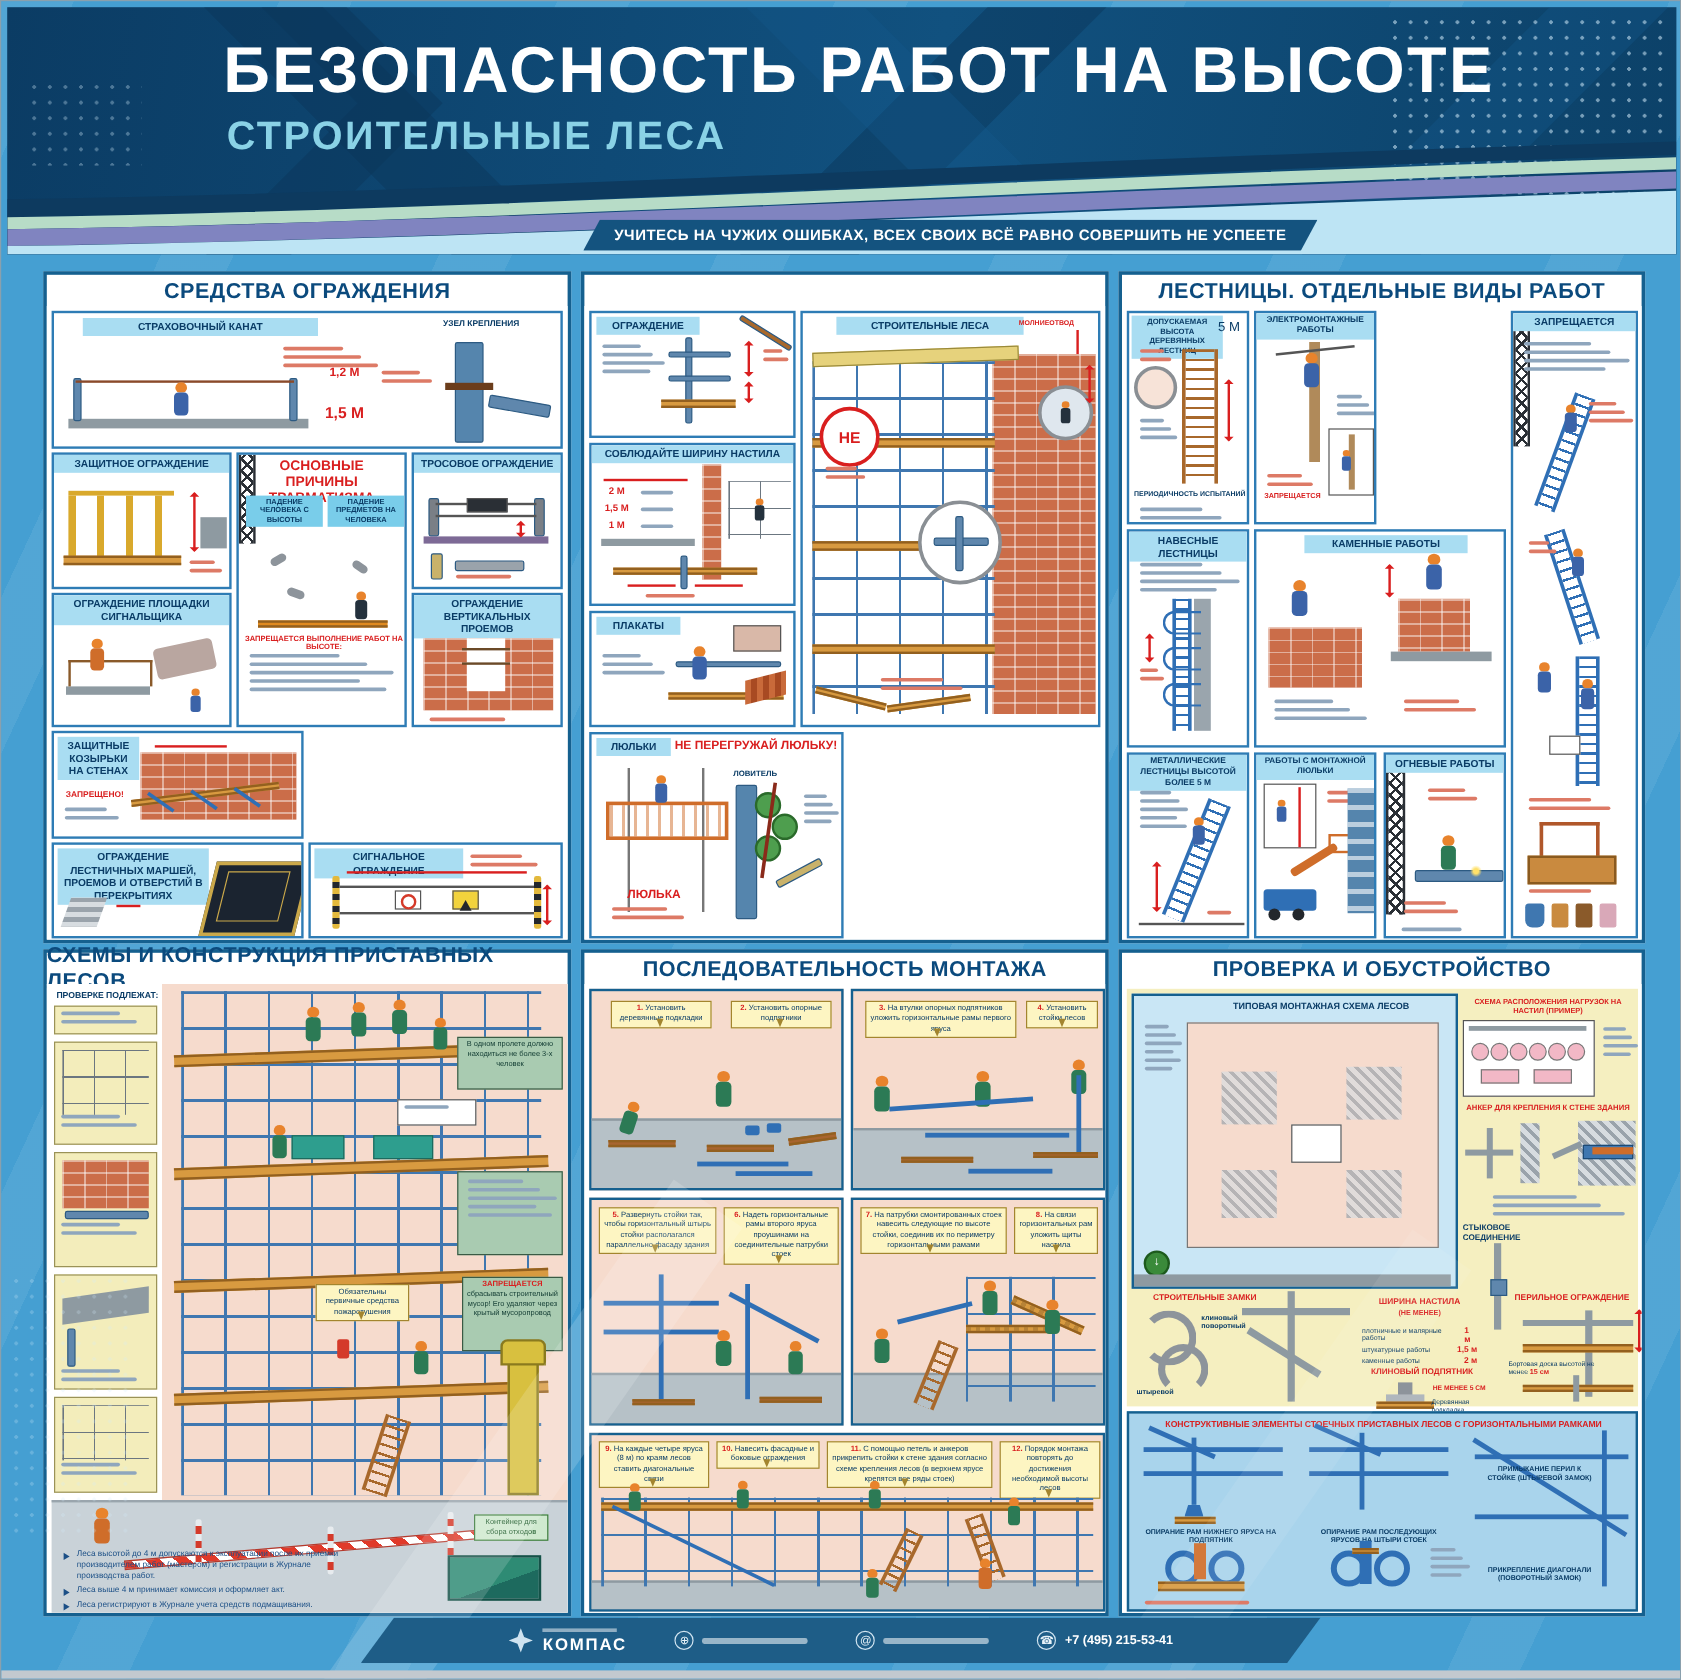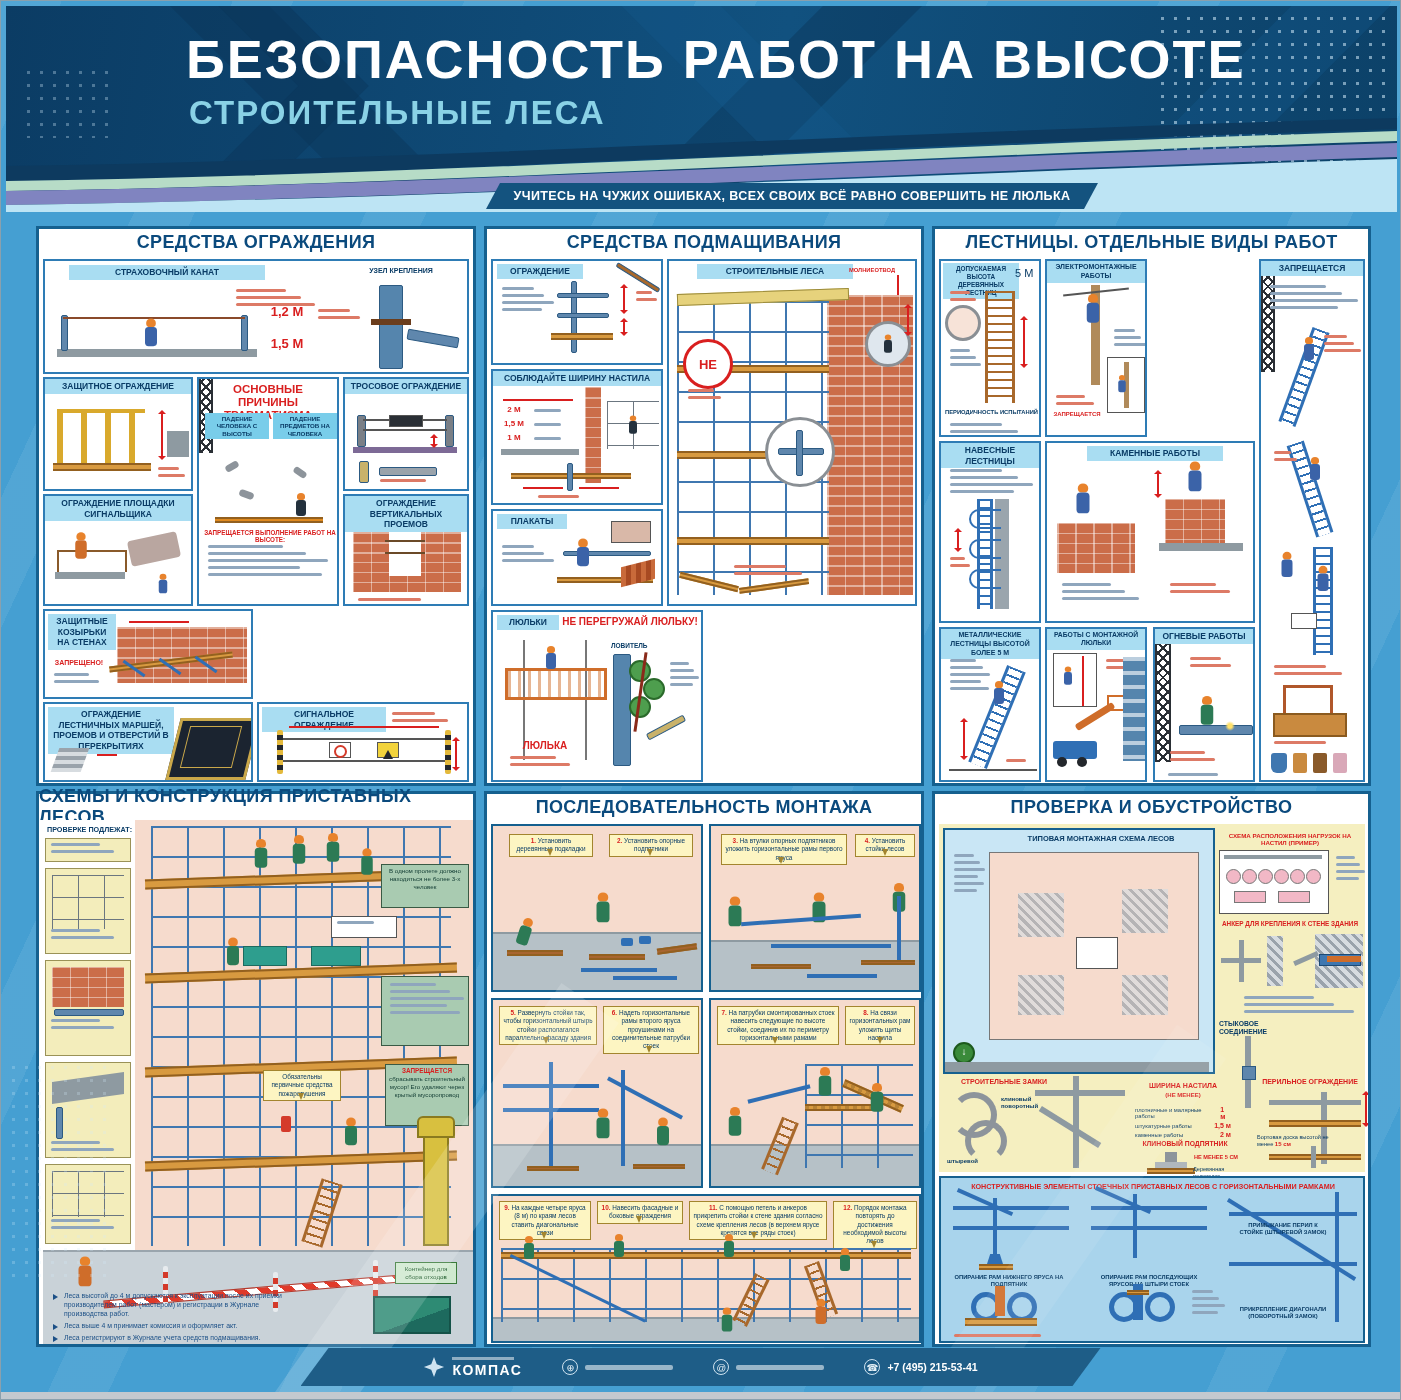--- a/index.html
+++ b/index.html
@@ -102,42 +102,42 @@
     <div class="dots" style="left:16px;top:60px;width:96px;height:72px;opacity:.6;"></div>
     <div class="h-title">БЕЗОПАСНОСТЬ РАБОТ НА ВЫСОТЕ</div>
     <div class="h-sub">СТРОИТЕЛЬНЫЕ ЛЕСА</div>
     <svg class="waves" viewBox="0 0 1401 96" preserveAspectRatio="none">
       <path d="M0,50 C420,44 880,16 1401,2 L1401,13 C880,29 420,59 0,65 Z" fill="#0d3a5f"></path>
       <path d="M0,65 C420,59 880,31 1401,15 L1401,25 C880,41 420,69 0,75 Z" fill="#b7dcc7"></path>
       <path d="M0,75 C420,69 880,43 1401,27 L1401,41 C880,57 420,83 0,89 Z" fill="#8084c0"></path>
       <path d="M0,89 C420,83 880,59 1401,43 L1401,96 L0,96 Z" fill="#bde4f4"></path>
     </svg>
     <div class="tagline">
-      <span>УЧИТЕСЬ НА ЧУЖИХ ОШИБКАХ, ВСЕХ СВОИХ ВСЁ РАВНО СОВЕРШИТЬ НЕ ЛЮЛЬКА</span>
+      <span>УЧИТЕСЬ НА ЧУЖИХ ОШИБКАХ, ВСЕХ СВОИХ ВСЁ РАВНО СОВЕРШИТЬ НЕ УСПЕЕТЕ</span>
     </div>
   </header>
 
   <section class="panel" style="left:35px;top:225px;width:440px;height:560px;">
     <div class="pt">СРЕДСТВА ОГРАЖДЕНИЯ</div>
     <div class="pb">
 
       <div class="box" style="left:4px;top:4px;width:426px;height:115px;">
         <div class="bh abs" style="left:24px;top:4px;width:190px;">СТРАХОВОЧНЫЙ КАНАТ</div>
         <div class="nt" style="left:296px;top:6px;width:120px;font-size:7px;font-weight:bold;text-align:center;">УЗЕЛ КРЕПЛЕНИЯ</div>
         <div class="lines-red abs" style="left:186px;top:24px;width:86px;">
             <div class="tl" style="width: 58%;"></div>
             <div class="tl" style="width: 75%;"></div>
             <div class="tl" style="width: 92%;"></div>
           </div>
         <div class="graybar" style="left:12px;top:88px;width:200px;height:8px;"></div>
         <div class="pipe" style="left:16px;top:54px;width:5px;height:34px;"></div>
         <div class="pipe" style="left:196px;top:54px;width:5px;height:34px;"></div>
         <div class="abs" style="left:18px;top:56px;width:182px;height:0;border-top:2px solid #8a4a2a;"></div>
         <i class="wk" style="left:100px;top:60px;transform:scale(1.2);"></i>
-        <div class="rt" style="left:216px;top:44px;width:52px;font-size:13px;">1,2 М</div>
+        <div class="rt" style="left:216px;top:44px;width:52px;font-size:10px;">1,2 М</div>
         <div class="rt" style="left:216px;top:76px;width:52px;font-size:13px;">1,5 М</div>
         <div class="lines-red abs" style="left:268px;top:44px;width:56px;">
             <div class="tl" style="width: 58%;"></div>
             <div class="tl" style="width: 75%;"></div>
           </div>
         <div class="pipe" style="left:334px;top:24px;width:22px;height:82px;background:#5585ad;"></div>
         <div class="abs" style="left:326px;top:58px;width:40px;height:6px;background:#6b3d1c;"></div>
         <div class="pipe" style="left:362px;top:72px;width:50px;height:9px;transform:rotate(10deg);"></div>
       </div>
 
@@ -244,21 +244,20 @@
         <div class="sign" style="left:118px;top:38px;width:22px;height:16px;background:#f2d33c;">
             <div style="margin:2px auto;width:0;height:0;border:5px solid transparent;border-bottom:9px solid #23272c;"></div>
           </div>
         <div class="dimh" style="left:30px;top:22px;width:150px;"></div>
         <div class="dimv" style="left:196px;top:34px;height:32px;"></div>
       </div>
     </div>
   </section>
 
   <section class="panel" style="left:483px;top:225px;width:440px;height:560px;">
-    <div class="pt">СРЕДСТВА ПОДМАЩИВАНИЯ</div>
     <div class="pb">
 
       <div class="box" style="left:4px;top:4px;width:172px;height:106px;">
         <div class="bh abs" style="left:4px;top:3px;width:80px;">ОГРАЖДЕНИЕ</div>
         <div class="abs" style="left:4px;top:22px;width:56px;">
             <div class="tl" style="width: 58%;"></div>
             <div class="tl" style="width: 75%;"></div>
             <div class="tl" style="width: 92%;"></div>
             <div class="tl" style="width: 71%;"></div>
           </div>

